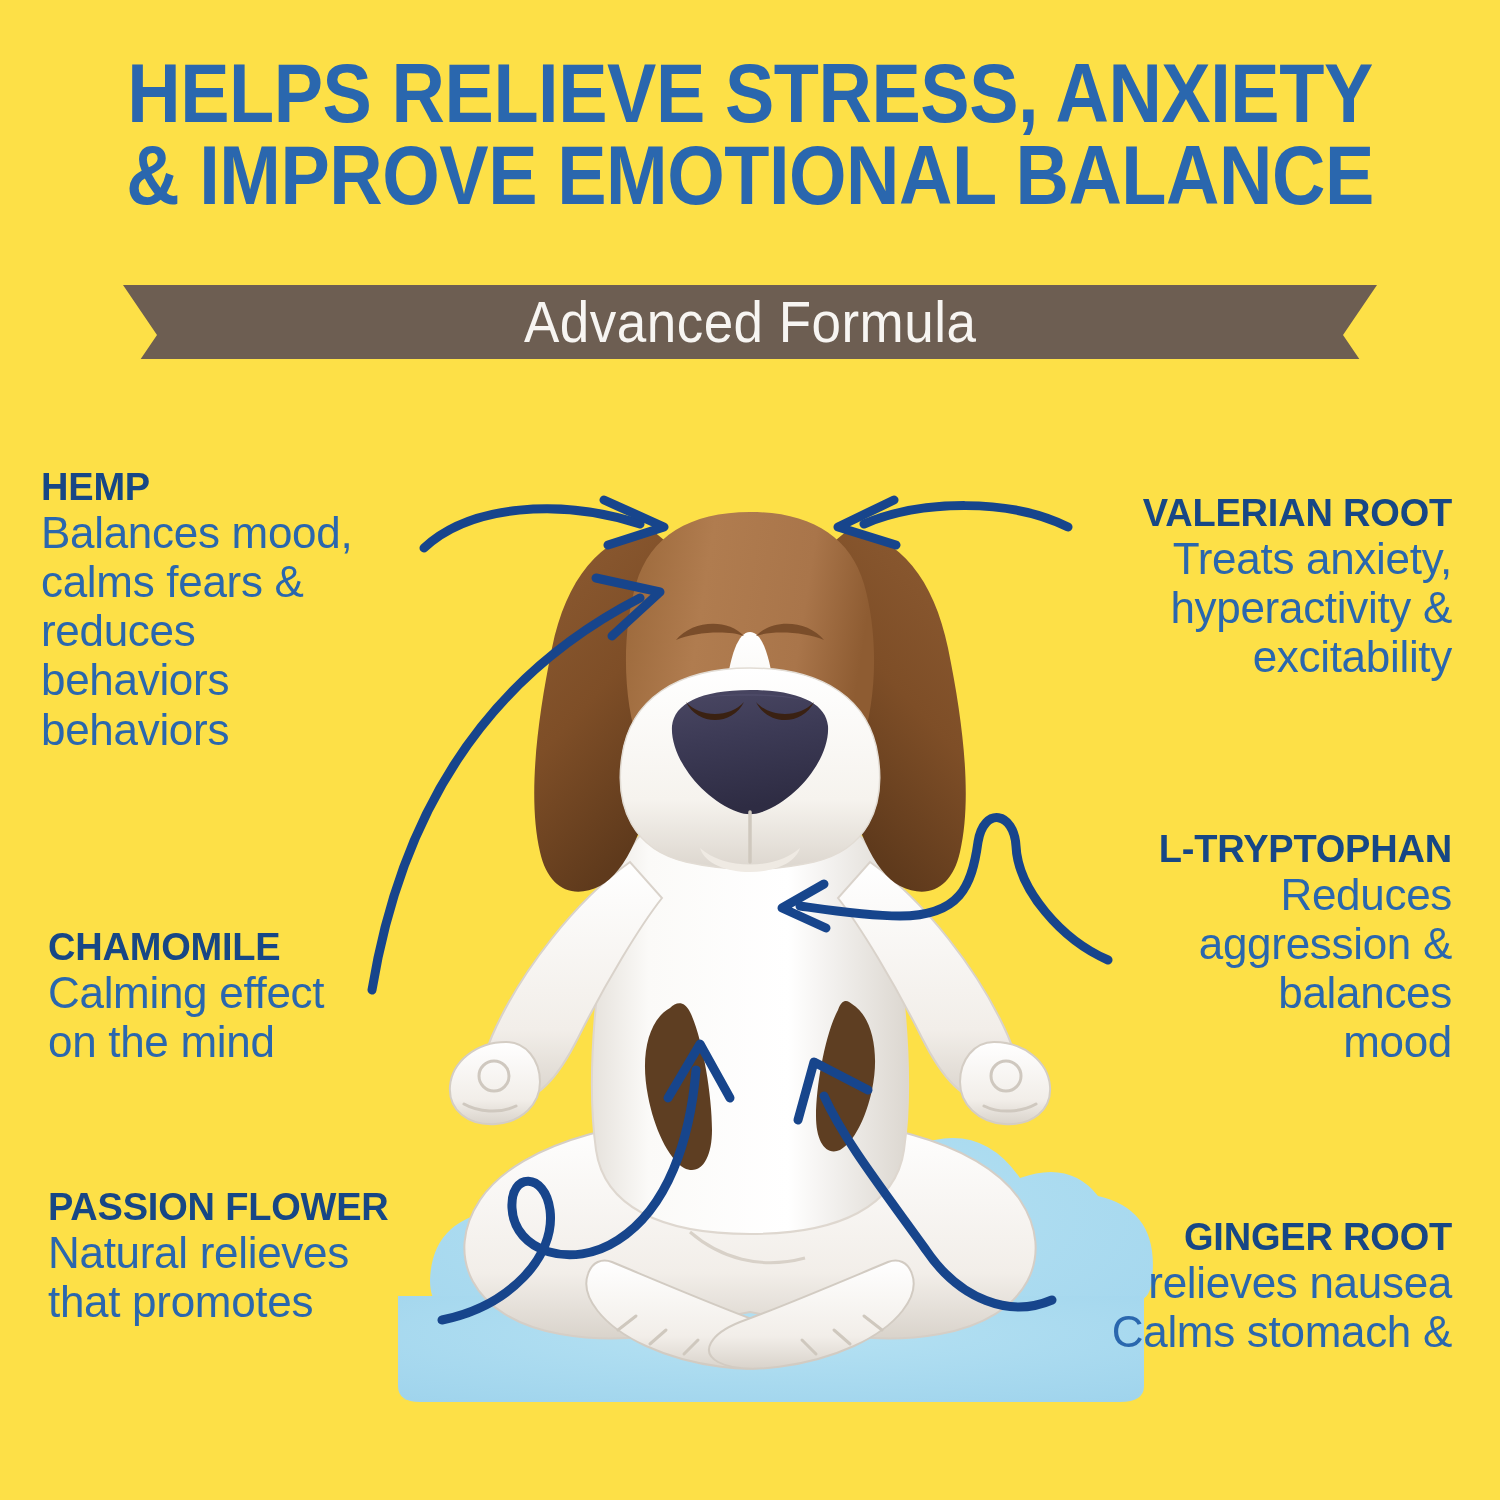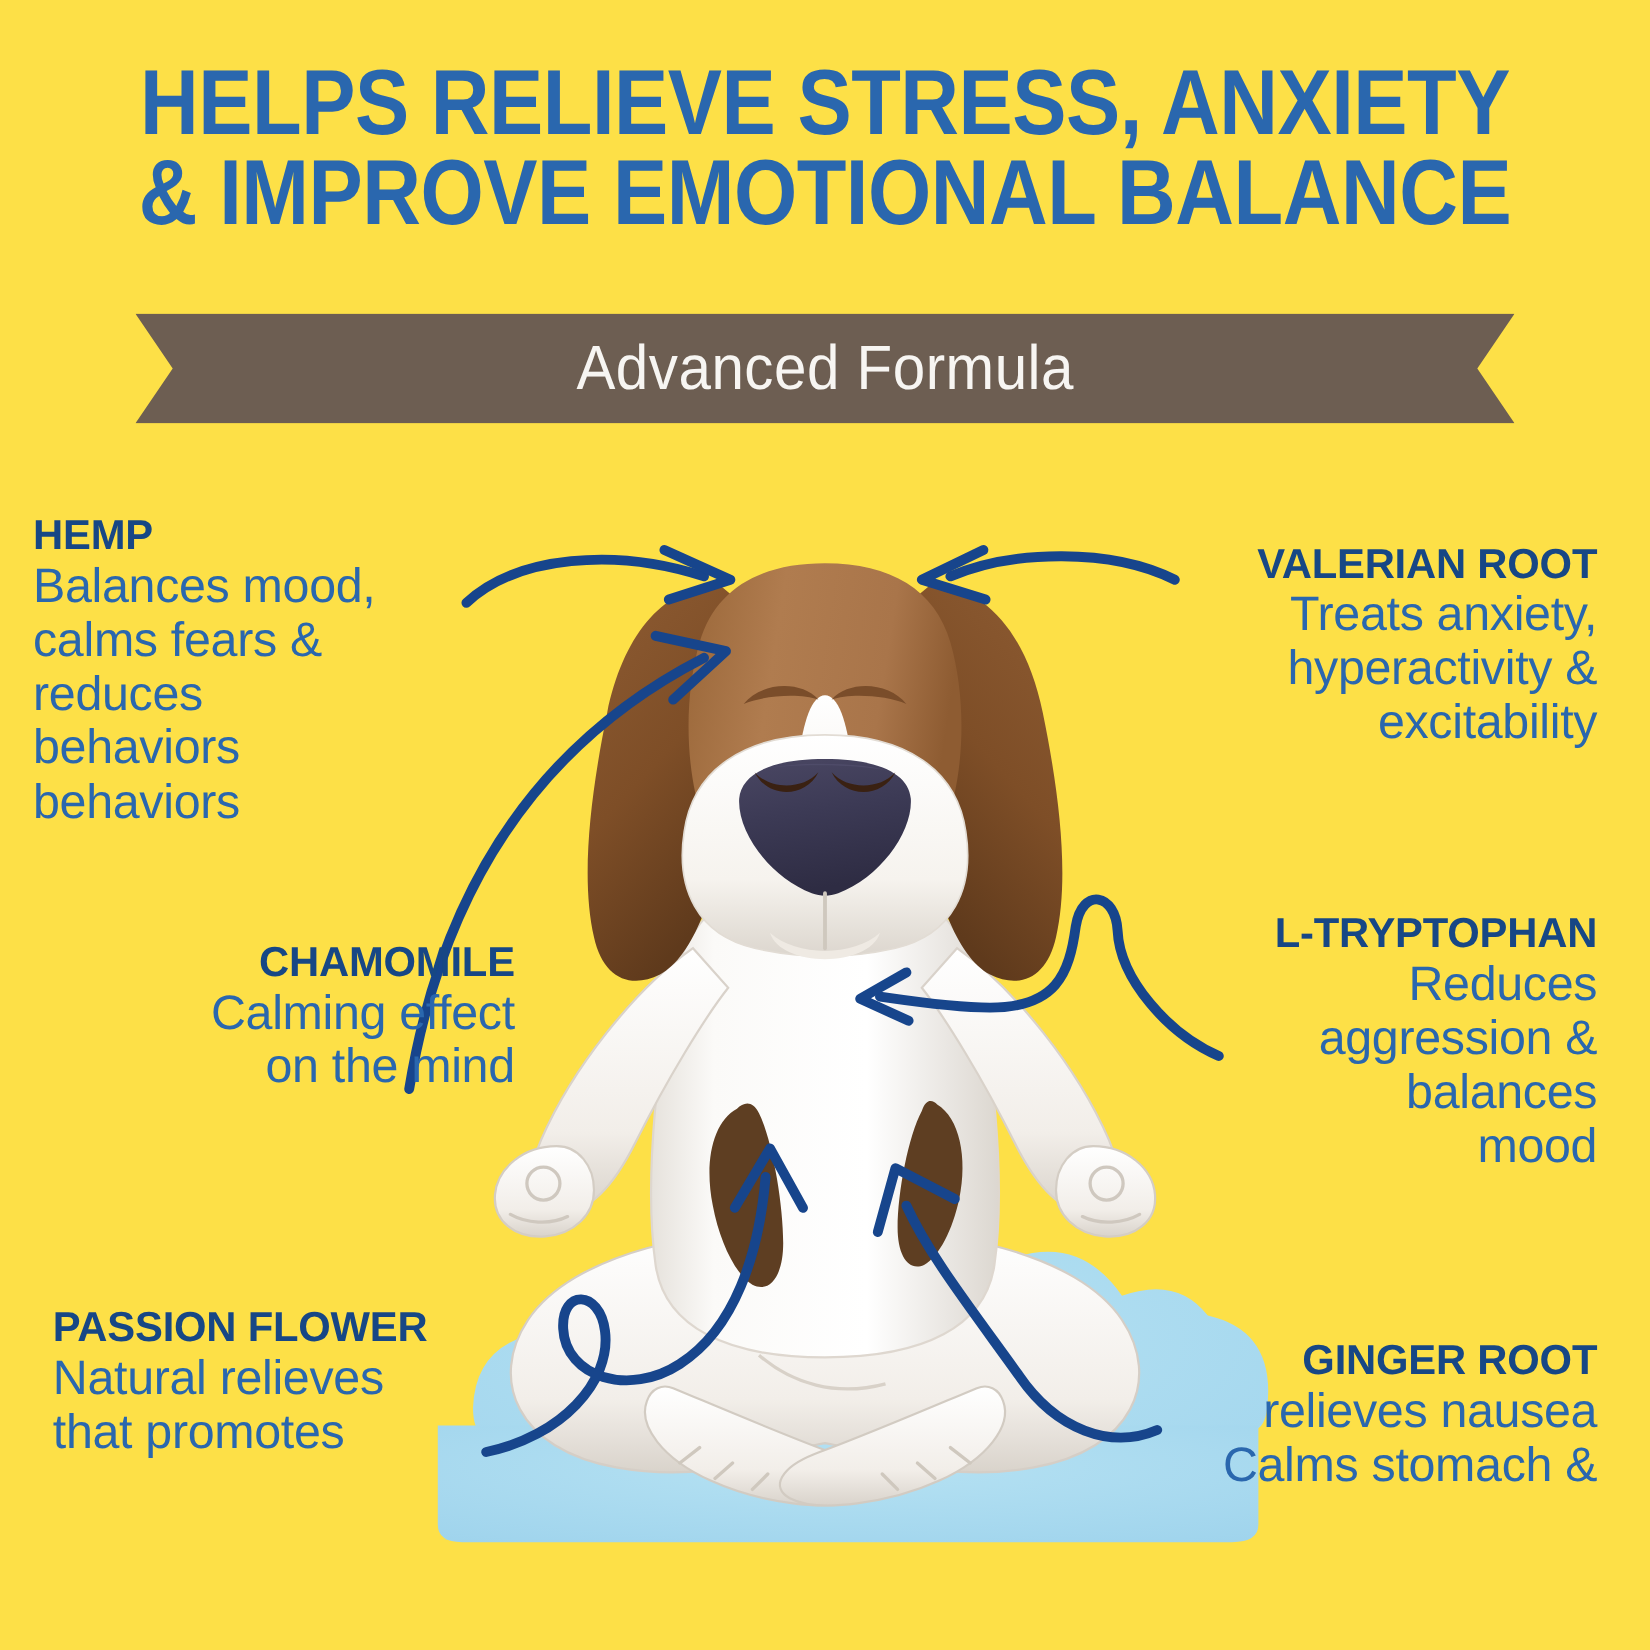--- a/index.html
+++ b/index.html
@@ -33,21 +33,21 @@
     transform-origin: 50% 0;
   }
   #headline .hl-line { display: block; white-space: nowrap; }
 
   
   #banner {
     position: absolute;
     left: 123px;
     top: 285px;
     width: 1254px;
-    height: 100px;
+    height: 74px;
     background: #6D5E52;
     -webkit-clip-path: polygon(0 0, 1254px 0, 1254px 100px, 1220px 50px, 1254px 0,
                                1254px 0, 1254px 0, 1254px 0,
                                0 0, 34px 50px, 0 100px, 1254px 100px, 1220px 50px, 1254px 0, 0 0);
     clip-path: polygon(
         0px 0px, 1254px 0px,
         1220px 50px, 1254px 100px,
         0px 100px, 34px 50px);
     display: flex;
     align-items: center;
@@ -74,22 +74,22 @@
   .callout .cl-body {
     font-size: 44px;
     color: #2A67AE;
     line-height: 1.12;
     letter-spacing: -0.3px;
   }
   .callout .cl-body span { display: block; white-space: nowrap; }
   .left-col { text-align: left; }
   .right-col { text-align: right; }
 
-  #c-hemp          { left: 30px;  top: 468px;  width: 420px; }
-  #c-chamomile     { left: 48px;  top: 856px;  width: 420px; text-align: right; }
+  #c-hemp          { left: 41px;  top: 468px;  width: 420px; }
+  #c-chamomile     { left: 48px;  top: 928px;  width: 420px; }
   #c-passion       { left: 48px;  top: 1188px; width: 430px; }
   #c-valerian      { right: 48px; top: 494px;  width: 420px; }
   #c-tryptophan    { right: 48px; top: 830px;  width: 400px; }
   #c-ginger        { right: 48px; top: 1218px; width: 440px; text-align: right; }
 
   
   #art { position: absolute; left: 0; top: 0; width: 1500px; height: 1500px; }
 </style>
 </head>
 <body>

